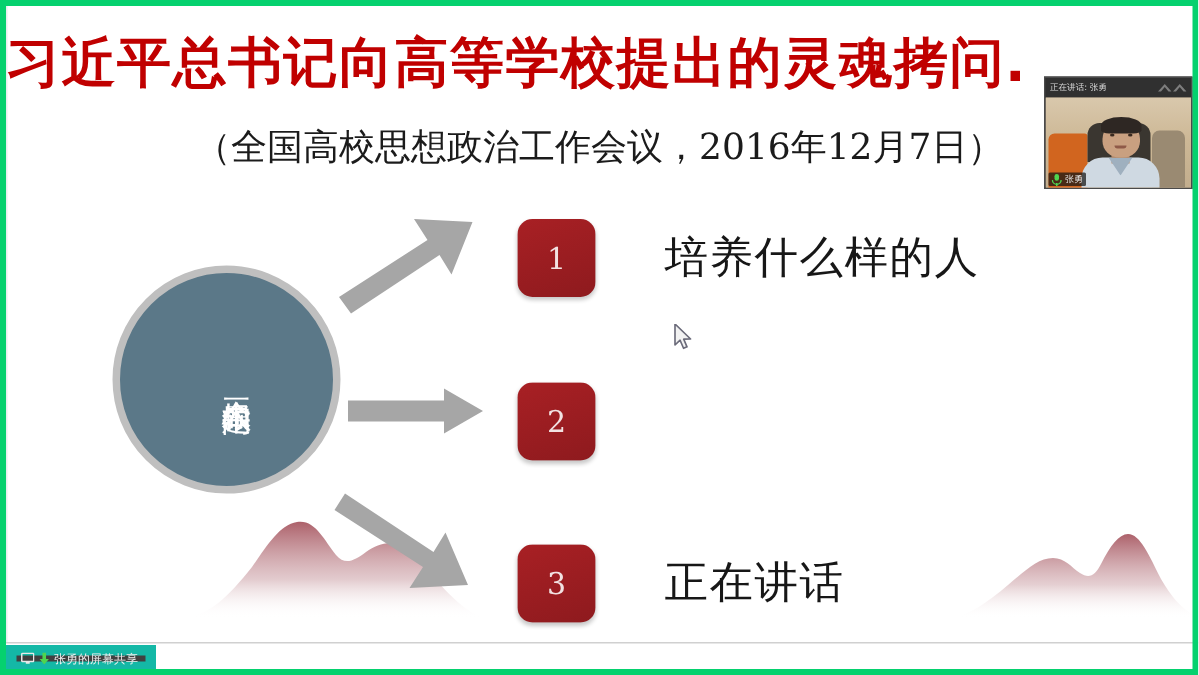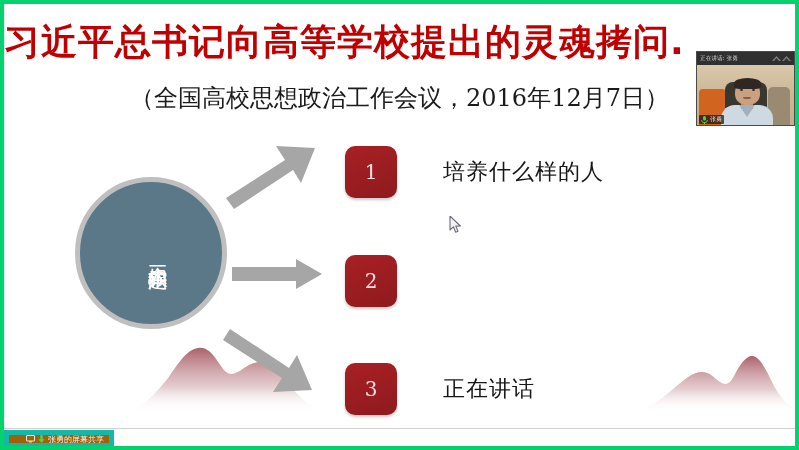--- a/index.html
+++ b/index.html
@@ -133,21 +133,21 @@
     font-family: "DejaVu Serif", "Liberation Serif", serif;
     font-size: 20px;
     display: flex;
     align-items: center;
     justify-content: center;
     flex: none;
   }
   .item-label {
     margin-left: 46px;
     font-family: Liberation Sans, sans-serif;
-    font-size: 22px;
+    font-size: 29px;
     color: #171717;
     white-space: nowrap;
     letter-spacing: 1px;
   }
 
   
   .cursor {
     position: absolute;
     left: 449px;
     top: 216px;
@@ -273,23 +273,23 @@
     z-index: 55;
   }
   .task-item {
     position: absolute;
     left: 4px;
     top: 2px;
     height: 18px;
     display: flex;
     align-items: center;
     gap: 3px;
-    padding: 0 5px 0 17px;
-    background: #a16207;
-    border: 5px solid #14b8a6;
+    padding: 0 5px 0 3px;
+    background: #404040;
+    border: 7px solid #14b8a6;
     box-sizing: border-box;
   }
   .task-label {
     font-family: "DejaVu Sans", "Liberation Sans", sans-serif;
     font-size: 8px;
     color: #f0f0f0;
     white-space: nowrap;
   }
   .taskbar-line {
     position: absolute;

